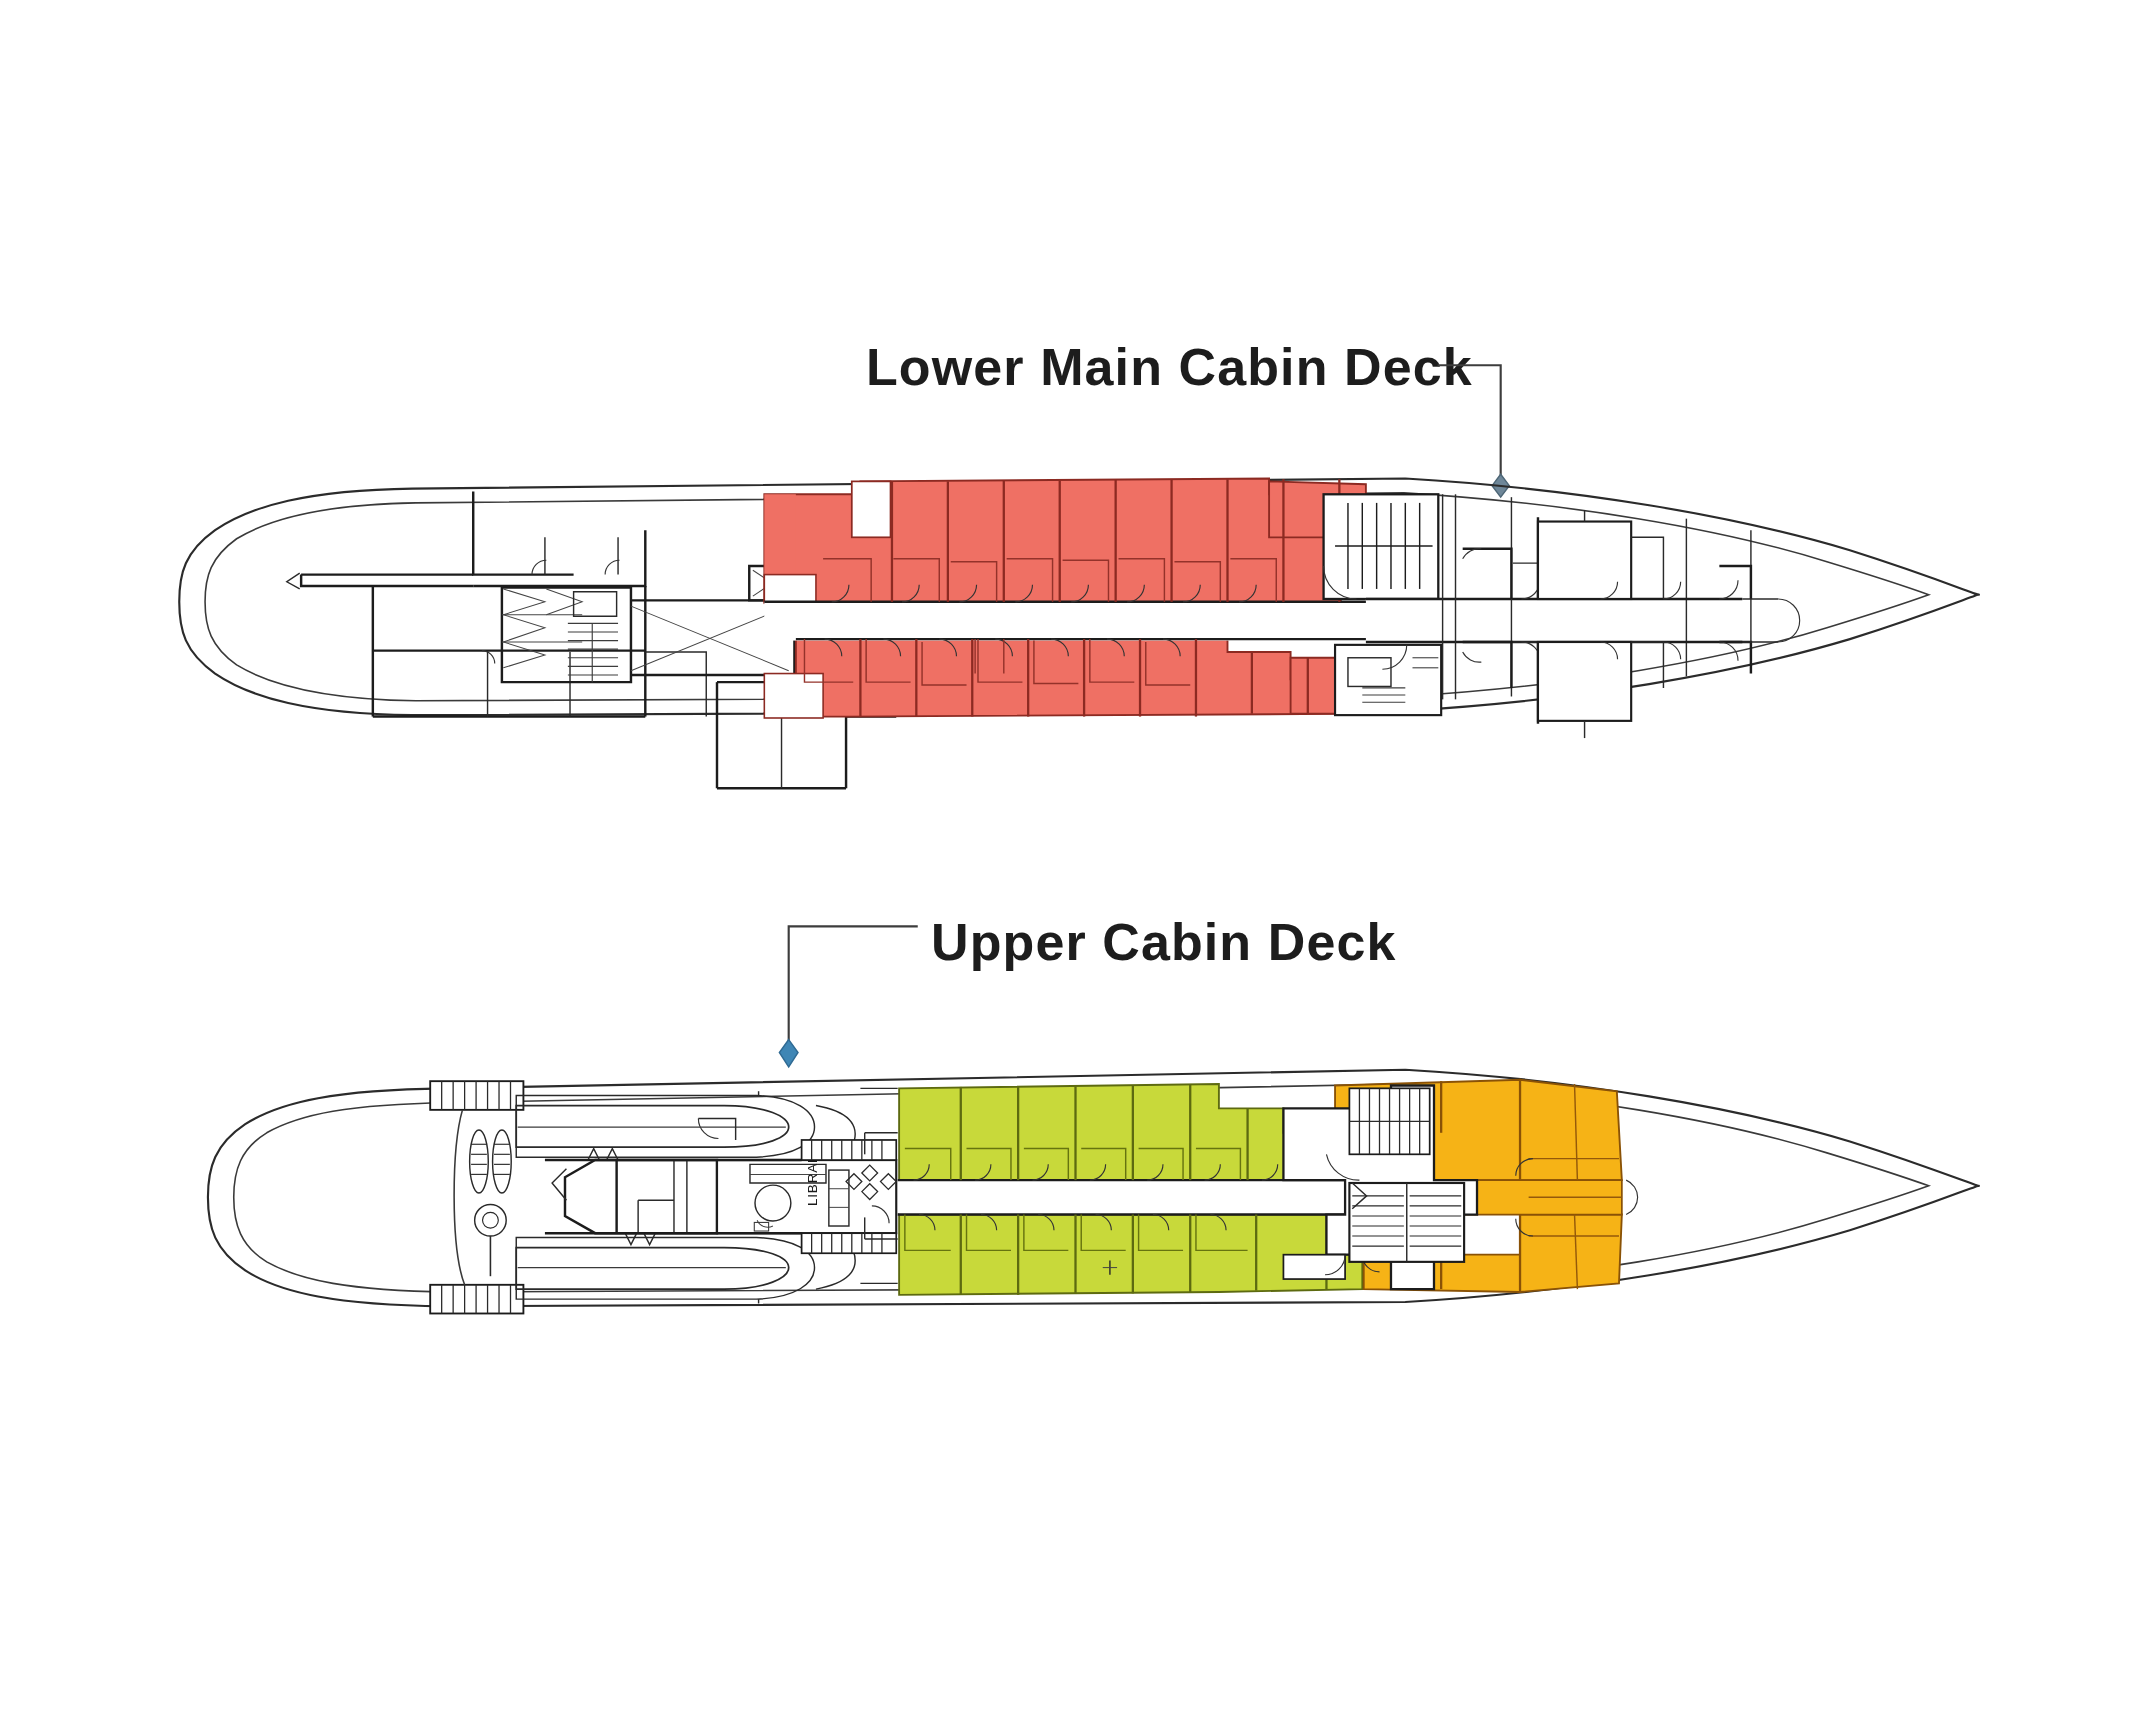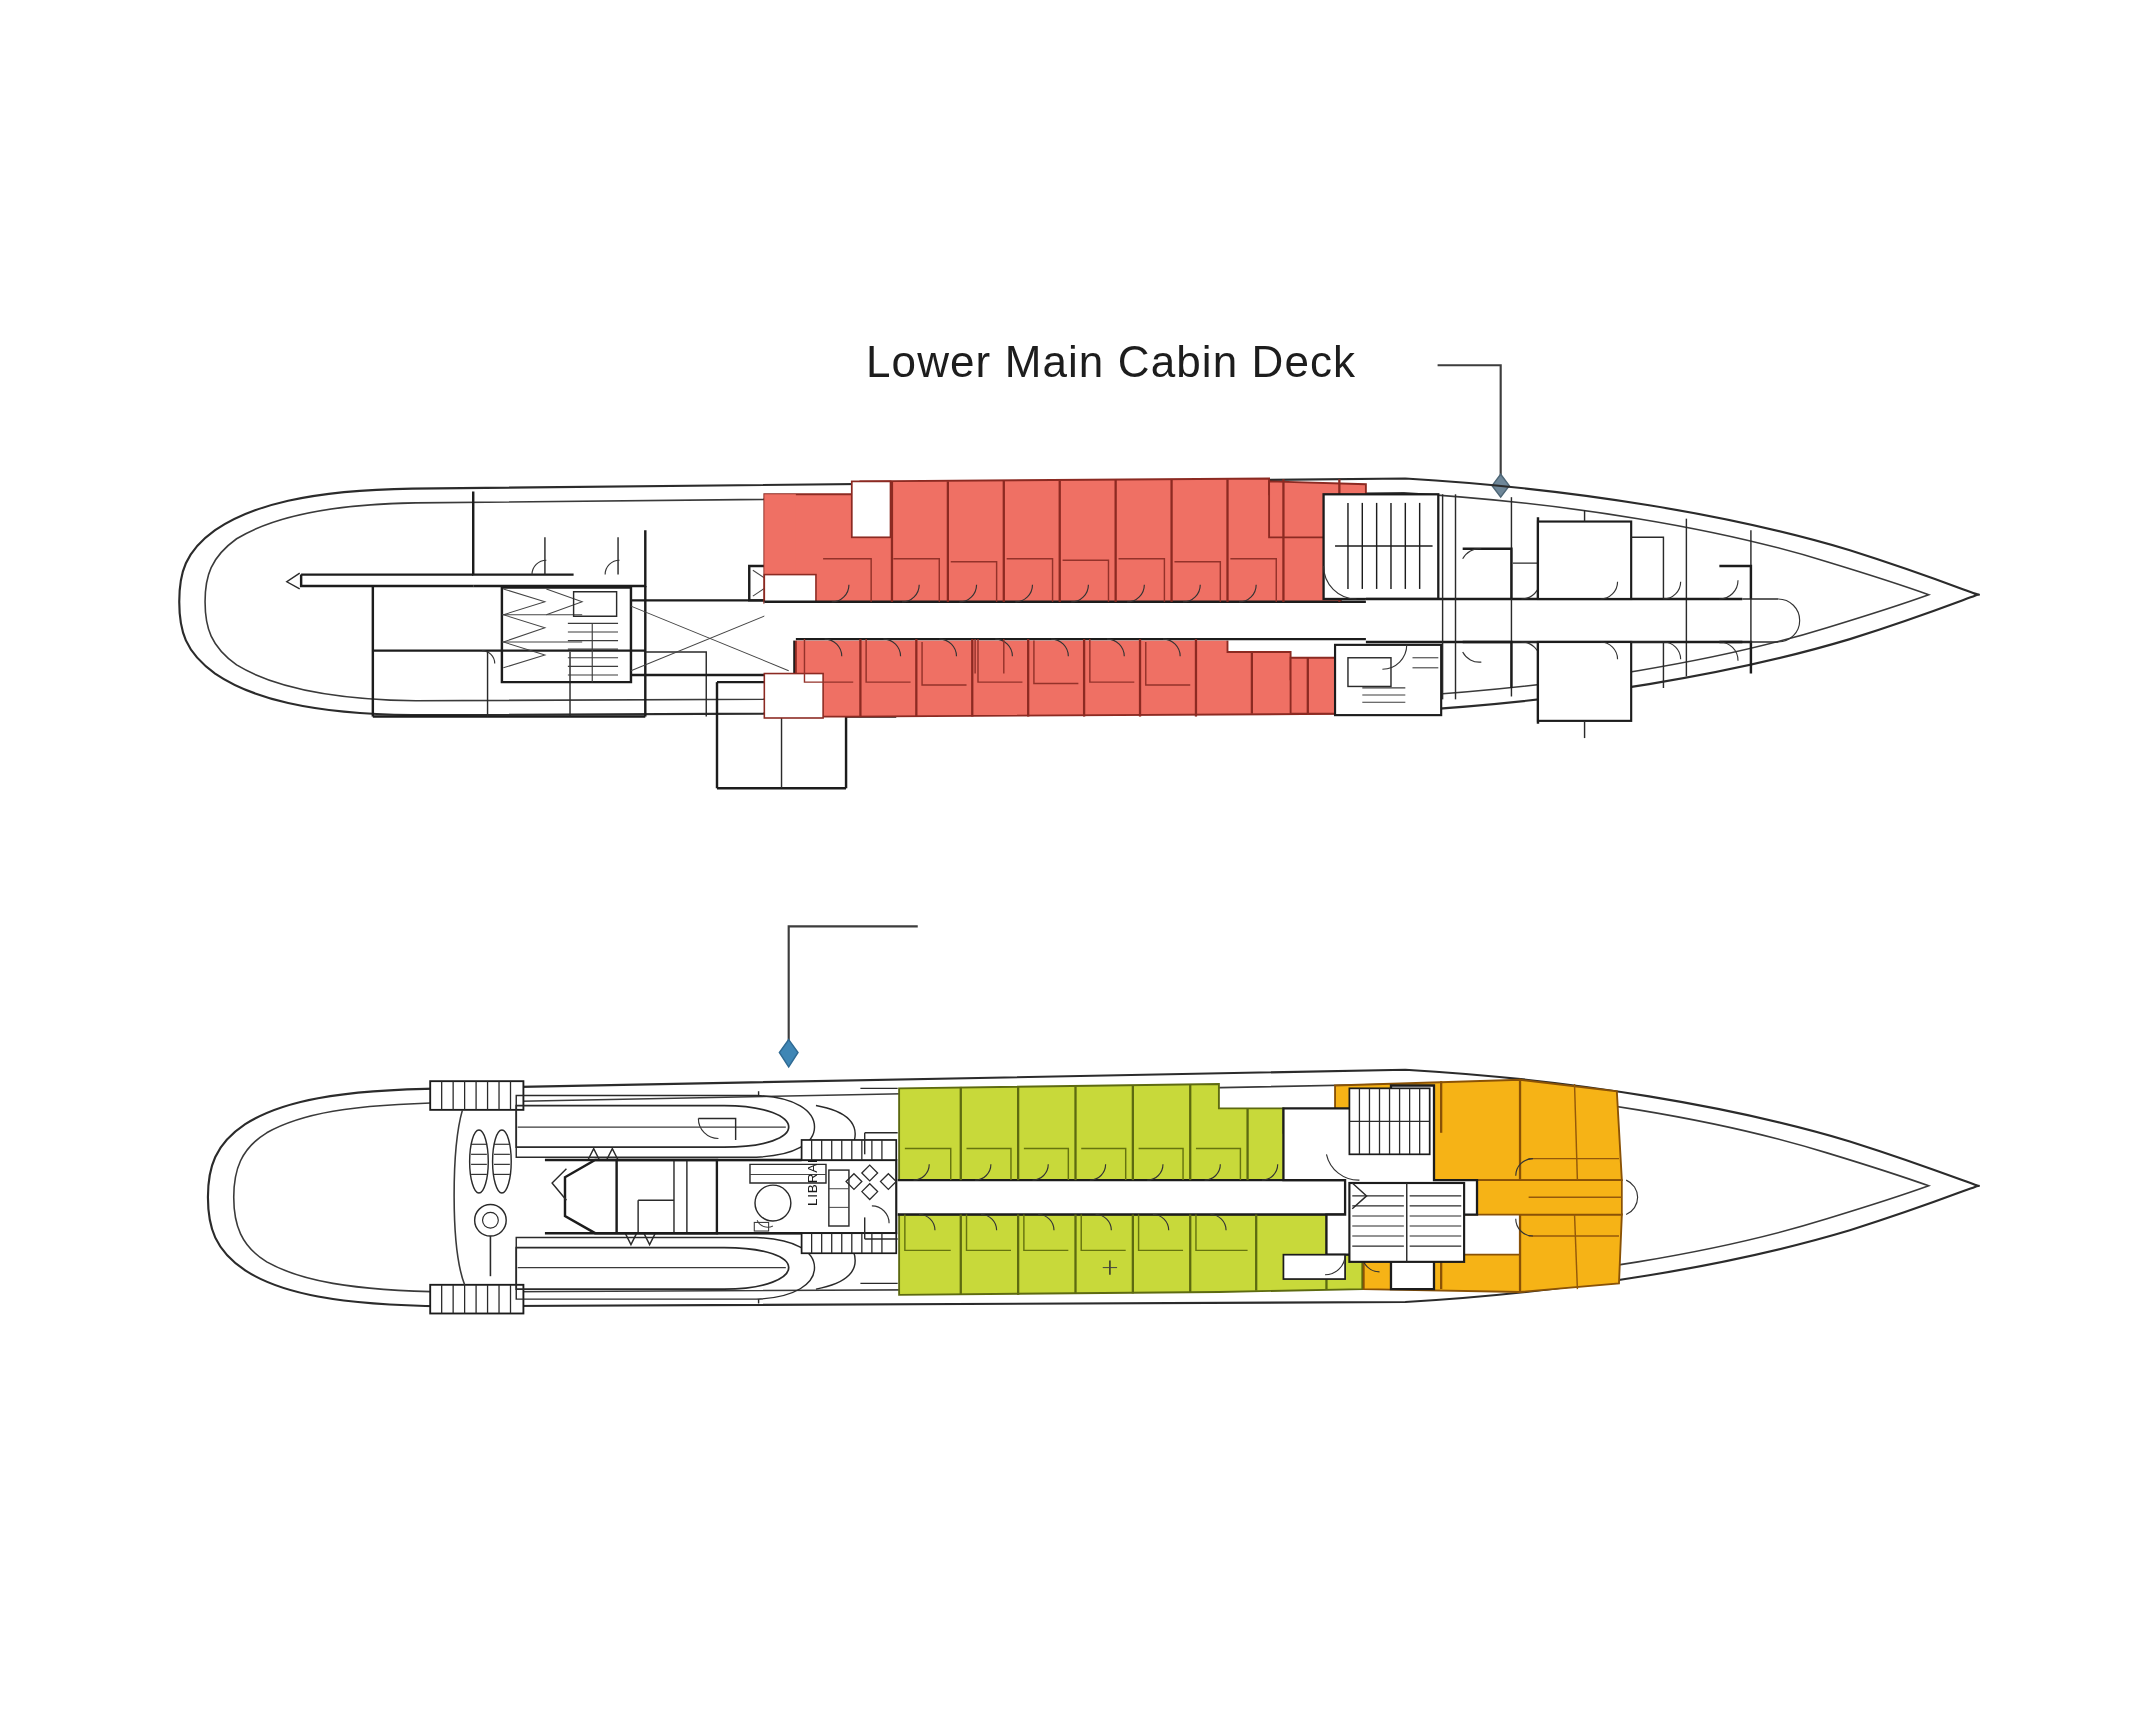--- a/index.html
+++ b/index.html
@@ -17,22 +17,22 @@
   }
   #stage {
     position: absolute;
     left: 0; top: 0;
     width: 2151px;
     height: 1721px;
   }
   .deck-title {
     position: absolute;
     font-family: "Liberation Sans", sans-serif;
-    font-size: 44px;
-    font-weight: 400;
+    font-size: 52px;
+    font-weight: 700;
     letter-spacing: 1.1px;
     color: #1d1d1d;
     white-space: nowrap;
   }
   #title-lower { left: 866px; top: 337px; }
   #title-upper { left: 931px; top: 912px; }
   svg { display: block; }
   .hull-line { fill: none; stroke: #2b2b2b; stroke-width: 3; }
   .hull-line-thin { fill: none; stroke: #3a3a3a; stroke-width: 2.2; }
   .wall { fill: none; stroke: #1c1c1c; stroke-width: 3.4; }
@@ -313,20 +313,21 @@
       <path class="wall" d="M 2398 350 L 2442 350 L 2442 396"></path>
       <path class="wall" d="M 2398 456 L 2442 456 L 2442 500"></path>
       <path class="door-arc" d="M 2398 396 a 26 26 0 0 0 26 -26"></path>
       <path class="door-arc" d="M 2398 456 a 26 26 0 0 1 26 26"></path>
       <path class="wall-thin" d="M 2430 396 L 2480 396"></path>
       <path class="wall-thin" d="M 2430 456 L 2480 456"></path>
       <path class="door-arc" d="M 2480 396 a 26 26 0 0 1 0 60"></path>
     </g>
   </svg>
 
+  <div class="deck-title" id="title-upper">Upper Cabin Deck</div>
 
   <svg id="svg-upper" width="2151" height="617" viewBox="0 0 3000 860" style="position:absolute;left:0;top:896px;">
 
     <g>
       <path class="leader" d="M 1280 42 L 1100 42 L 1100 212"></path>
       <path fill="#3f86b5" stroke="#2f6a93" stroke-width="2" d="M 1100 200 L 1113 218 L 1100 238 L 1087 218 Z"></path>
     </g>
 
     <g>
       <path class="hull-line" d="M 620 268

